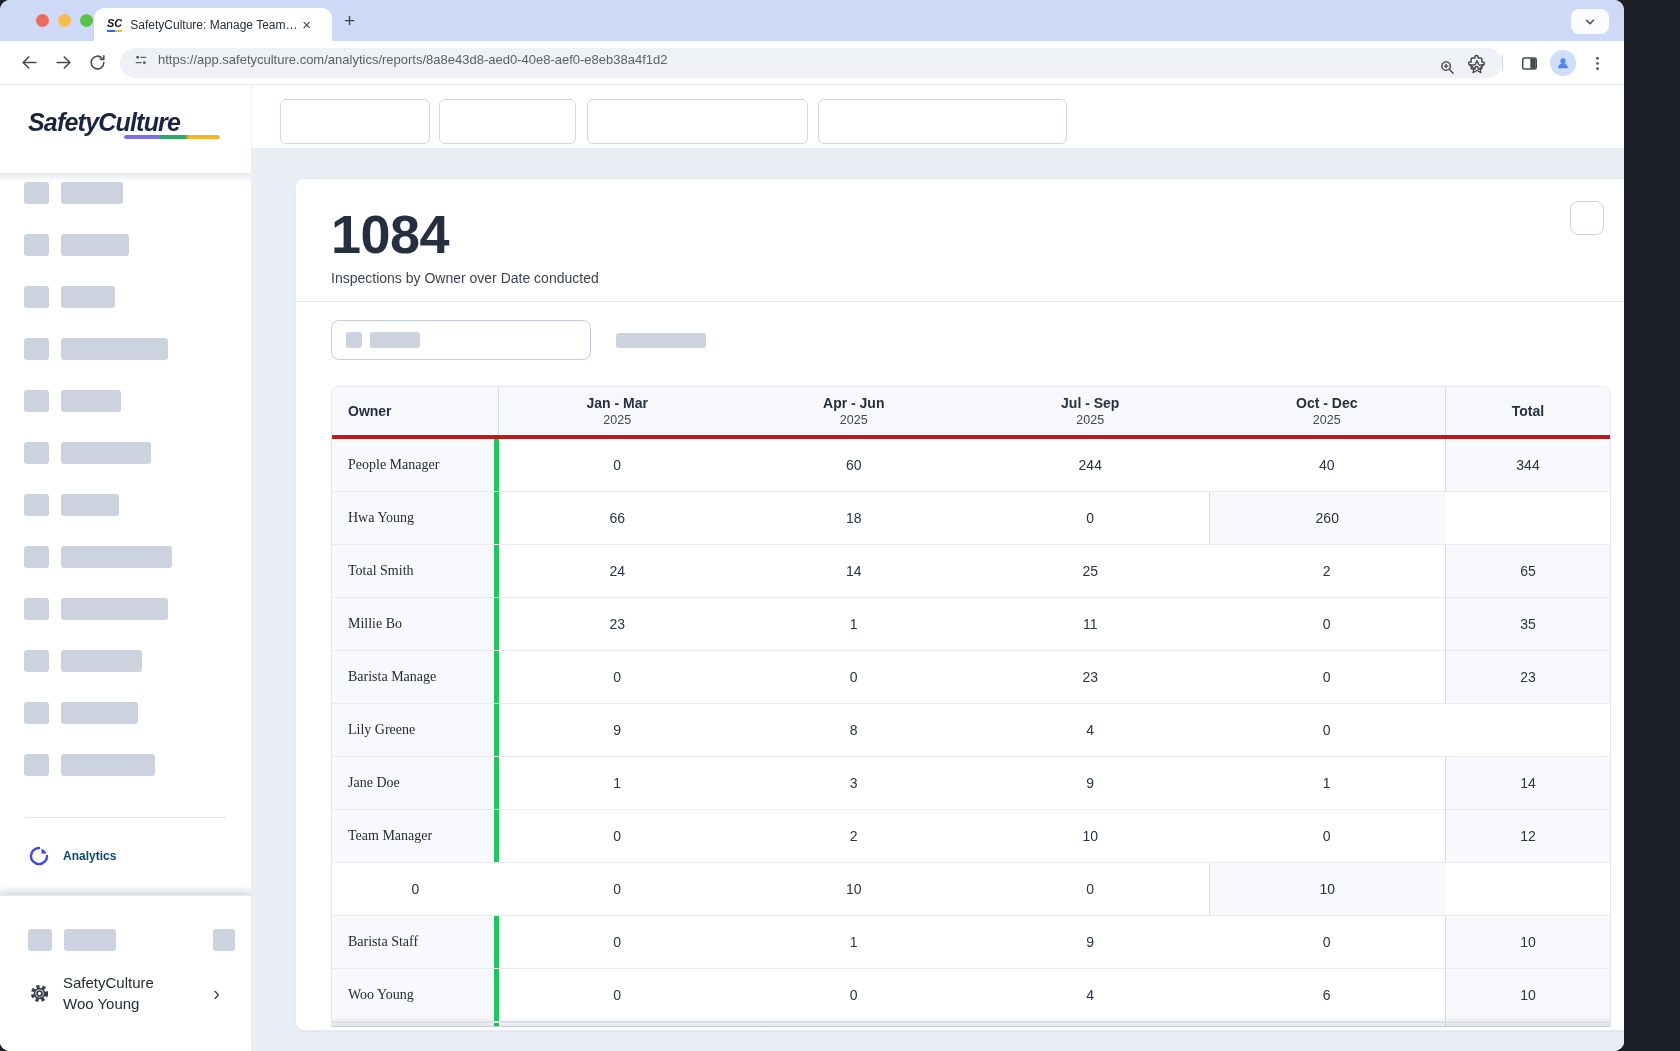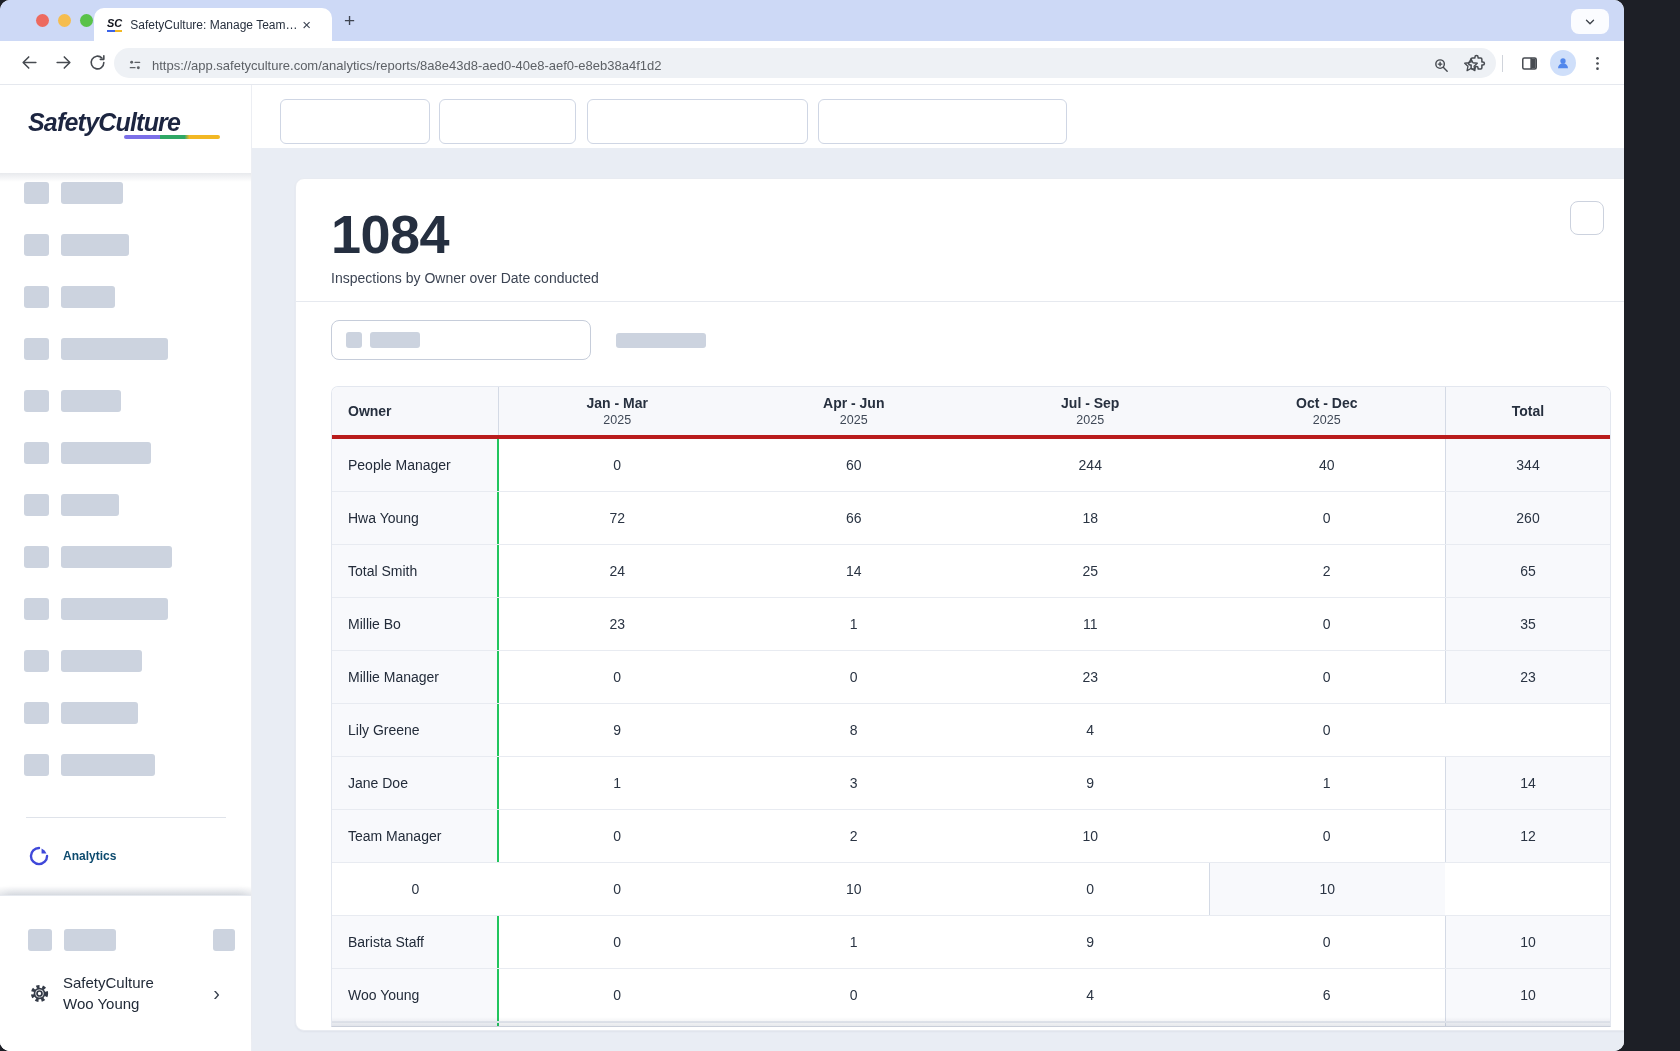--- a/index.html
+++ b/index.html
@@ -23,22 +23,22 @@
   .newtab { position:absolute; left:344px; top:10px; font-size:19px; color:#3f4551; font-weight:400; }
   .tabchev { position:absolute; right:15px; top:9px; width:38px; height:25px; background:#fbfcff;
              border-radius:8px; display:flex; align-items:center; justify-content:center; }
 
   
   .toolbar { position:absolute; left:0; top:41px; width:100%; height:44px; background:#fff;
              border-bottom:1px solid #e5e8ee; display:flex; align-items:center; }
   .nav-ic { width:34px; height:34px; display:flex; align-items:center; justify-content:center; flex:0 0 auto; }
   .nav-ic svg { width:19px; height:19px; }
   .toolbar .spacer-l { width:10px; }
-  .urlbar { position:absolute; left:114px; top:7px; width:1382px; height:30px; background:#eef1f5;
-            border-radius:15px; display:flex; align-items:center; padding:4px 10px 0 13px; }
+  .urlbar { position:absolute; left:120px; top:7px; width:1382px; height:30px; background:#eef1f5;
+            border-radius:15px; display:flex; align-items:flex-start; padding:4px 10px 0 13px; }
   .urlbar svg { flex:0 0 auto; }
   .url-text { font-size:13px; color:#5d6166; margin-left:9px; flex:1 1 auto; white-space:nowrap; overflow:hidden; }
   .pill-ic { width:30px; height:30px; display:flex; align-items:center; justify-content:center; }
   .tool-right { position:absolute; right:10px; top:7px; height:30px; display:flex; align-items:center; gap:4px; }
   .vdiv { width:1px; height:17px; background:#d0d4db; margin:0 5px; }
   .avatar { width:26px; height:26px; border-radius:50%; background:#cfdffa; display:flex; align-items:center; justify-content:center; }
 
   
   .app { position:absolute; left:0; top:85px; width:1680px; height:966px; background:#e9edf4; }
   .sidebar { position:absolute; left:0; top:0; width:252px; height:966px; background:#fff;
@@ -89,21 +89,21 @@
   .hc { display:flex; flex-direction:column; align-items:center; justify-content:center; }
   .hc.left { align-items:flex-start; padding-left:16px; }
   .h-label { font-size:14px; font-weight:700; color:#27303f; }
   .h-year { font-size:12.5px; color:#3f4856; margin-top:2px; }
   .hc.owner-h { border-right:1px solid #d4dae5; }
   .hc.total-h { border-left:1px solid #d4dae5; }
   .trow { height:53px; border-bottom:1px solid #e8ebf1; }
   .trow:last-child { border-bottom:none; }
   .tc { display:flex; align-items:center; justify-content:center; font-size:14px; color:#2a3443; background:#fff; }
   .tc.owner-cell { justify-content:flex-start; padding-left:16px; background:#f8f9fc;
-                   border-right:2px solid #22c55e; color:#232c3a; }
+                   border-right:5px solid #22c55e; color:#232c3a;font-family:Liberation Serif, serif; }
   .tc.total-cell { background:#f8f9fc; border-left:1px solid #d4dae5; }
   .trow.sliver { height:10px; border-top:1px solid #e8ebf1; }
 </style>
 </head>
 <body>
 
 <div class="browser">
 
   <div class="tabstrip">
     <div class="lights">
@@ -338,21 +338,20 @@
                 <div class="trow">
                   <div class="tc owner-cell">People Manager</div>
                   <div class="tc num-cell">0</div>
                   <div class="tc num-cell">60</div>
                   <div class="tc num-cell">244</div>
                   <div class="tc num-cell">40</div>
                   <div class="tc total-cell">344</div>
                 </div>
                 <div class="trow">
                   <div class="tc owner-cell">Hwa Young</div>
-                  <div class="tc num-cell">72</div>
                   <div class="tc num-cell">66</div>
                   <div class="tc num-cell">18</div>
                   <div class="tc num-cell">0</div>
                   <div class="tc total-cell">260</div>
                 </div>
                 <div class="trow">
                   <div class="tc owner-cell">Total Smith</div>
                   <div class="tc num-cell">24</div>
                   <div class="tc num-cell">14</div>
                   <div class="tc num-cell">25</div>
@@ -361,21 +360,21 @@
                 </div>
                 <div class="trow">
                   <div class="tc owner-cell">Millie Bo</div>
                   <div class="tc num-cell">23</div>
                   <div class="tc num-cell">1</div>
                   <div class="tc num-cell">11</div>
                   <div class="tc num-cell">0</div>
                   <div class="tc total-cell">35</div>
                 </div>
                 <div class="trow">
-                  <div class="tc owner-cell">Millie Manager</div>
+                  <div class="tc owner-cell">Barista Manage</div>
                   <div class="tc num-cell">0</div>
                   <div class="tc num-cell">0</div>
                   <div class="tc num-cell">23</div>
                   <div class="tc num-cell">0</div>
                   <div class="tc total-cell">23</div>
                 </div>
                 <div class="trow">
                   <div class="tc owner-cell">Lily Greene</div>
                   <div class="tc num-cell">9</div>
                   <div class="tc num-cell">8</div>

